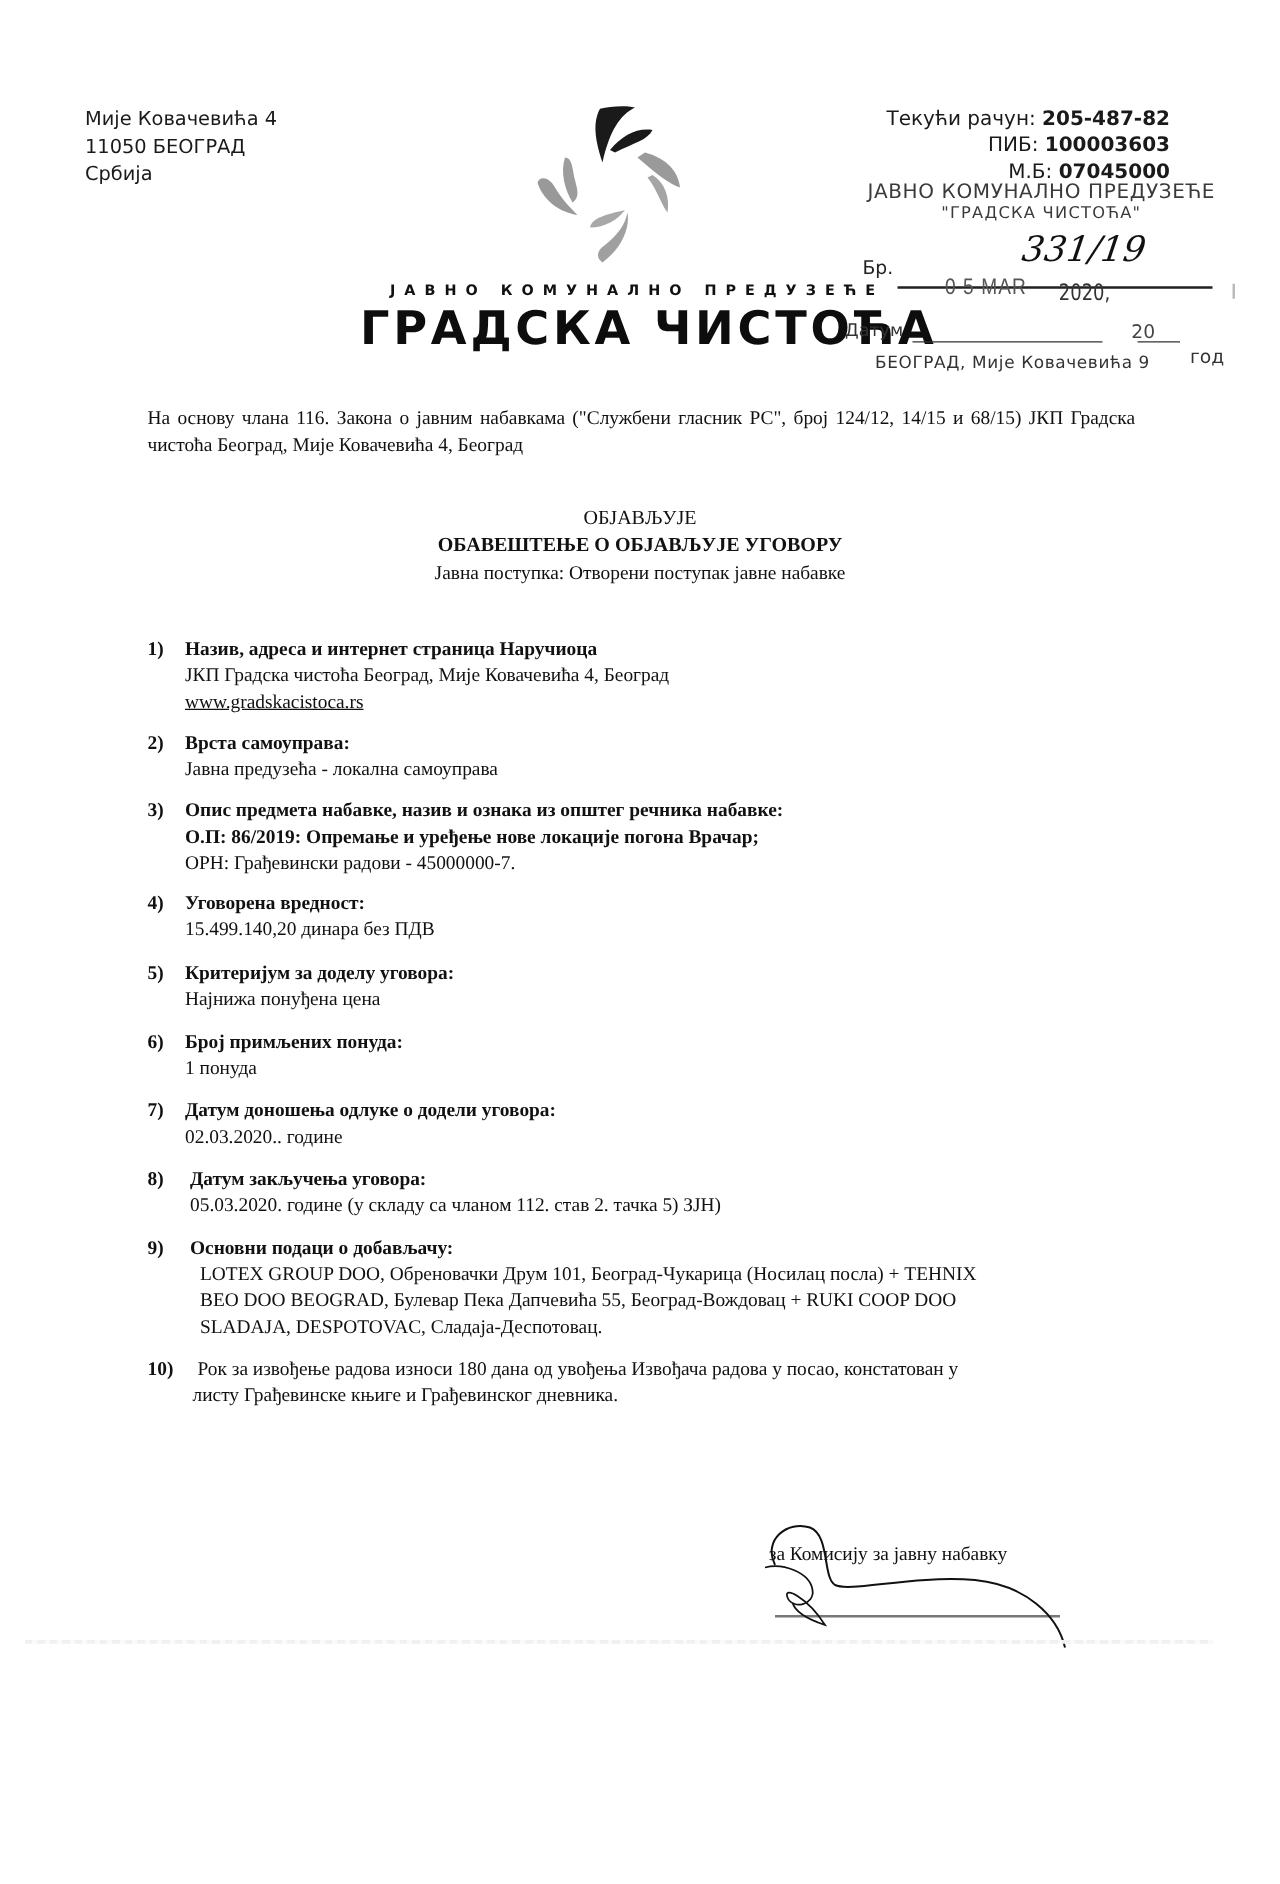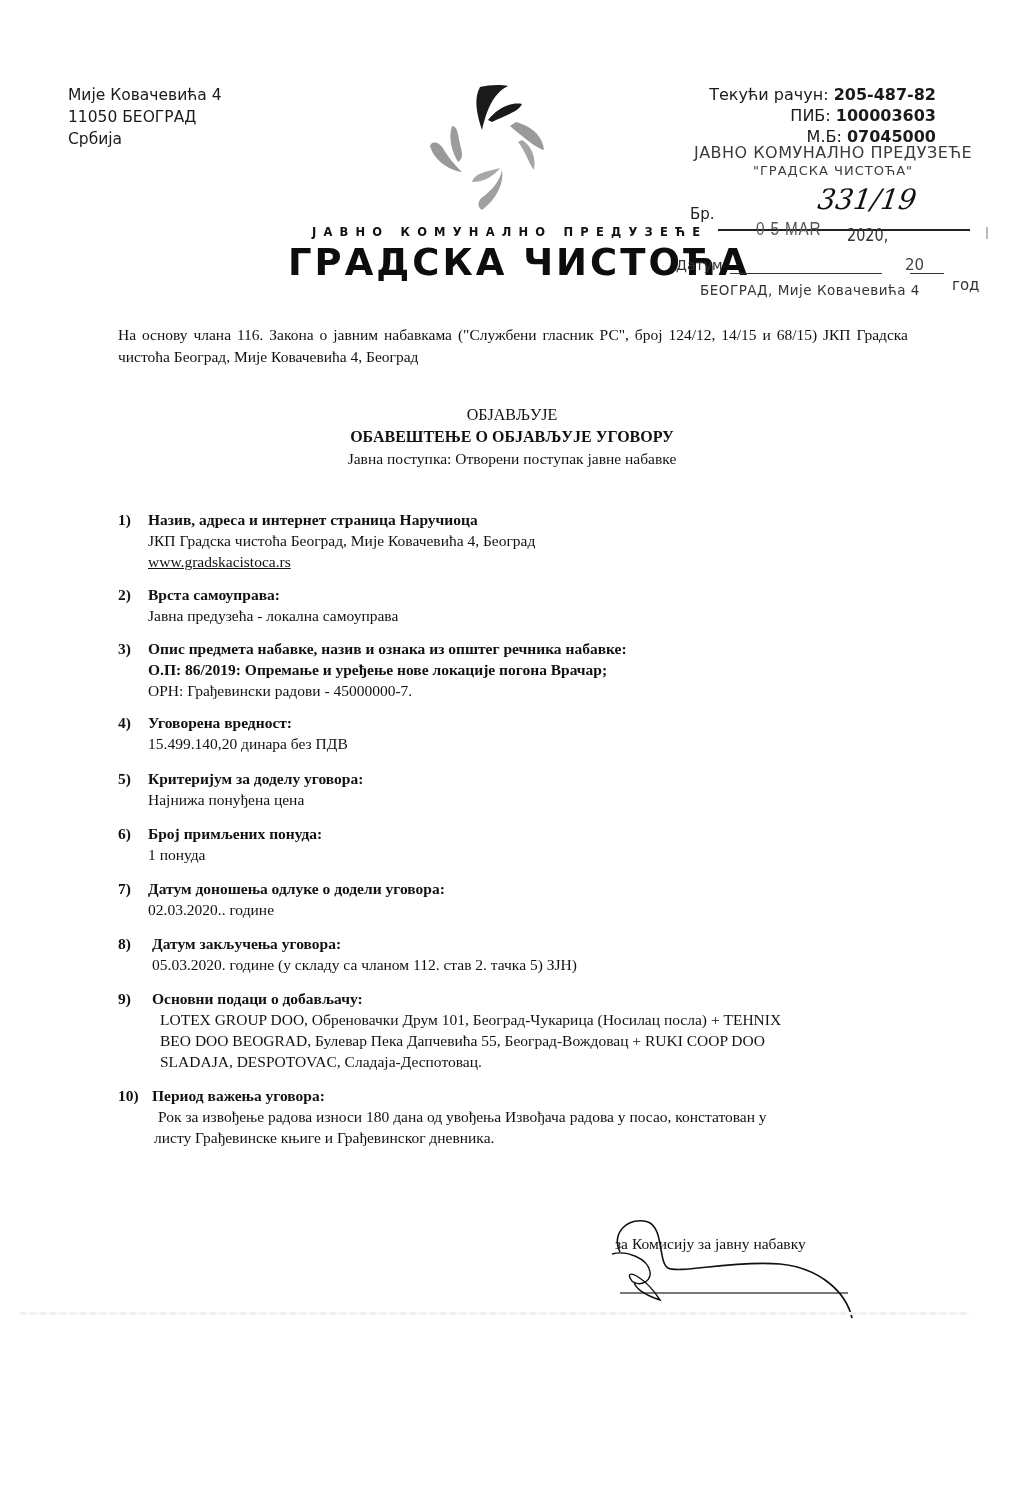--- a/index.html
+++ b/index.html
@@ -112,21 +112,21 @@
 <div id="br-label" class="abs sans">Бр.</div>
 <div id="br-line" class="abs"></div>
 <div id="br-hand" class="abs">331/19</div>
 <div id="br-date" class="abs sans">0 5 MAR</div>
 <div id="br-year" class="abs sans">2020,</div>
 <div id="datum-label" class="abs sans">Датум</div>
 <div id="datum-line" class="abs"></div>
 <div id="datum-20" class="abs sans">20</div>
 <div id="datum-line2" class="abs"></div>
 <div id="datum-god" class="abs sans">год</div>
-<div id="stamp-addr" class="abs sans">БЕОГРАД, Мије Ковачевића 4</div>
+<div id="stamp-addr" class="abs sans">БЕОГРАД, Мије Ковачевића 9</div>
 <div id="right-tick" class="abs"></div>
 
 <div id="intro" class="abs body">На основу члана 116. Закона о јавним набавкама ("Службени гласник РС", број 124/12, 14/15 и 68/15) ЈКП Градска чистоћа Београд, Мије Ковачевића 4, Београд</div>
 
 <div id="title-block" class="abs body">
   <div class="t1">ОБЈАВЉУЈЕ</div>
   <div class="t2">ОБАВЕШТЕЊЕ О ОБЈАВЉУЈЕ УГОВОРУ</div>
   <div class="t3">Јавна поступка: Отворени поступак јавне набавке</div>
 </div>
 
@@ -183,21 +183,20 @@
 <div id="item9" class="item body">
   <span class="num">9)</span>
   <div class="head">Основни подаци о добављачу:</div>
   <div class="line">LOTEX GROUP DOO, Обреновачки Друм 101, Београд-Чукарица (Носилац посла) + TEHNIX</div>
   <div class="line">BEO DOO BEOGRAD, Булевар Пека Дапчевића 55, Београд-Вождовац + RUKI COOP DOO</div>
   <div class="line">SLADAJA, DESPOTOVAC, Сладаја-Деспотовац.</div>
 </div>
 
 <div id="item10" class="item body">
   <span class="num">10)</span>
-  <div class="head">Период важења уговора:</div>
   <div class="line">Рок за извођење радова износи 180 дана од увођења Извођача радова у посао, констатован у</div>
   <div class="line2">листу Грађевинске књиге и  Грађевинског дневника.</div>
 </div>
 
 <div id="sig-caption" class="abs body">за Комисију за јавну набавку</div>
 <div id="sig-line" class="abs"></div>
 <svg id="signature" class="abs" viewBox="0 0 260 110">
   <path d="M20 40 C10 20 30 4 48 10 C64 16 58 50 68 56 C80 62 130 48 180 52 C220 56 246 80 252 106" fill="none" stroke="#111" stroke-width="1.6"></path>
   <path d="M12 42 C26 38 48 46 50 60 C52 72 34 76 30 66 C26 56 46 66 60 88 C48 84 36 78 34 70" fill="none" stroke="#111" stroke-width="1.4"></path>
 </svg>

